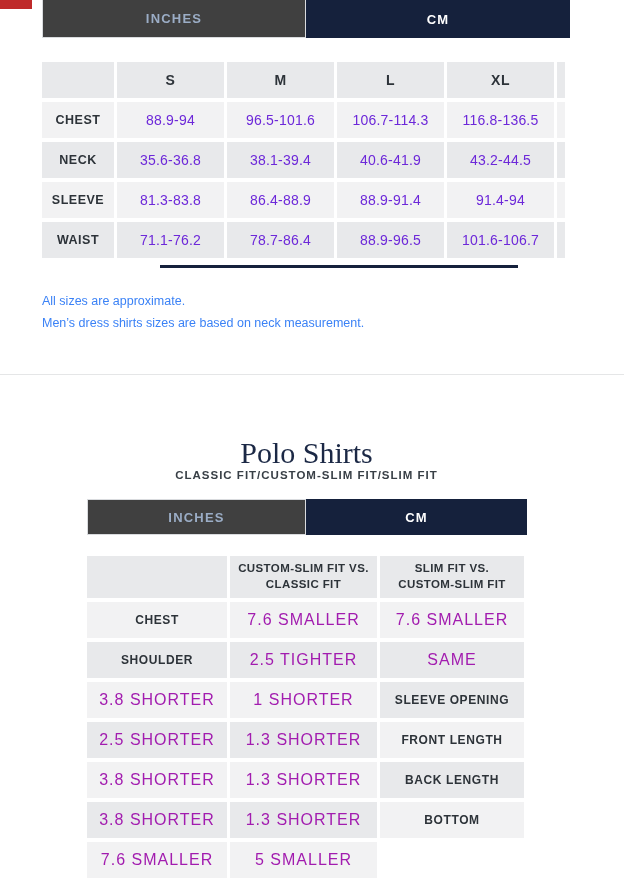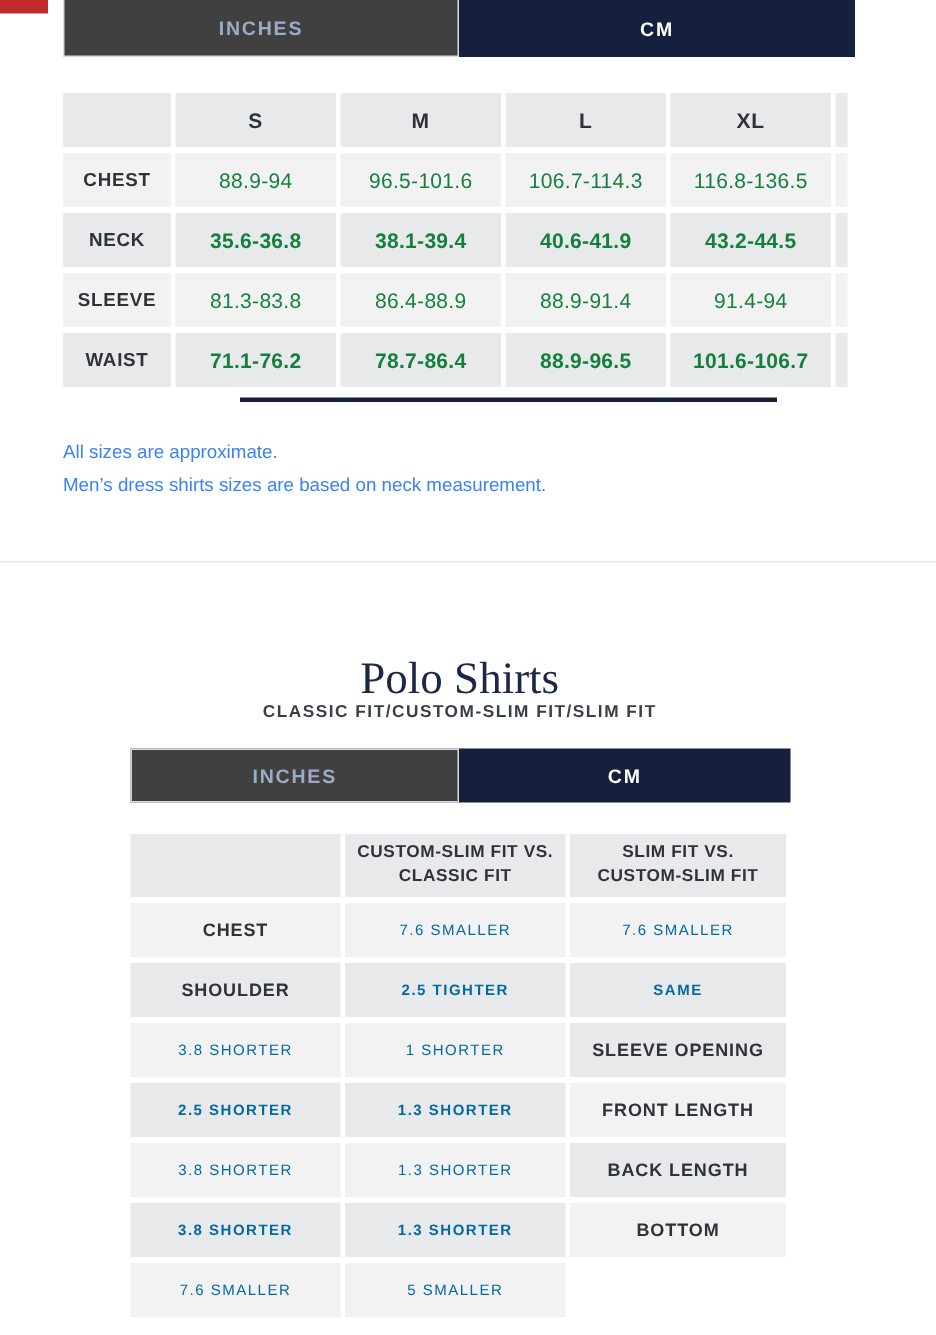--- a/index.html
+++ b/index.html
@@ -10,38 +10,38 @@
   .tab-inactive{background:#404040;color:#9badc6;border:1px solid #d9dbde;}
   .tab-active{background:#15213c;color:#fff;}
   .tab1-inches{left:42px;top:0;width:264px;height:38px;border-top:none;}
   .tab1-cm{left:306px;top:0;width:264px;height:38px;}
   .tab2-inches{left:87px;top:499px;width:219px;height:36px;}
   .tab2-cm{left:306px;top:499px;width:221px;height:36px;}
 
   .table1-clip{position:absolute;left:42px;top:62px;width:523px;height:196px;overflow:hidden;}
   .t1grid{display:grid;grid-template-columns:72px 107px 107px 107px 107px 60px;grid-auto-rows:36px;column-gap:3px;row-gap:4px;width:575px;}
   .cell{display:flex;align-items:center;justify-content:center;box-sizing:border-box;}
-  .r-gray{background:#e8e9eb;font-weight:bold;}
+  .r-gray{background:#e8e9eb;}
   .r-light{background:#f2f2f3;}
   .t1-hdr{font-weight:bold;font-size:14px;color:#2d3339;letter-spacing:.5px;}
   .t1-lbl{font-weight:bold;font-size:12.5px;color:#2d3339;letter-spacing:.5px;}
-  .t1-val{font-size:14px;color:#15803d;letter-spacing:.2px;}
+  .t1-val{font-size:14px;color:#6d28d9;letter-spacing:.2px;}
   .scrollbar{position:absolute;left:160px;top:265px;width:358px;height:3px;background:#15213c;cursor:pointer;}
 
   .notes{position:absolute;left:42px;top:290px;font-size:12.5px;color:#3b82f6;line-height:22px;}
   .divider{position:absolute;left:0;top:374px;width:624px;height:1px;background:#e5e6e7;}
 
   .polo-title{position:absolute;left:0;top:436px;width:613px;text-align:center;font-family:"Liberation Serif",serif;font-size:30px;font-weight:normal;color:#1b2845;margin:0;}
   .polo-subtitle{position:absolute;left:0;top:469px;width:613px;text-align:center;font-size:11.5px;font-weight:bold;letter-spacing:1px;color:#383f46;}
 
   .table2{position:absolute;left:87px;top:556px;}
   .t2grid{display:grid;grid-template-columns:140px 147px 144px;grid-template-rows:42px repeat(7,36px);column-gap:3px;row-gap:4px;}
   .t2-hdr{font-weight:bold;font-size:11.5px;color:#2d3339;letter-spacing:.4px;text-align:center;line-height:1.35;padding:0 8px;}
   .t2-lbl{font-weight:bold;font-size:12px;color:#2d3339;letter-spacing:.6px;}
-  .t2-val{font-size:10px;color:#0369a1;letter-spacing:1px;text-align:right;}
+  .t2-val{font-size:16px;color:#a21caf;letter-spacing:1px;text-align:right;}
 </style>
 </head>
 <body>
 
 <div class="page">
 
   <div class="rec-badge"></div>
 
   <div class="tab tab-inactive tab1-inches">INCHES</div>
   <div class="tab tab-active tab1-cm">CM</div>

